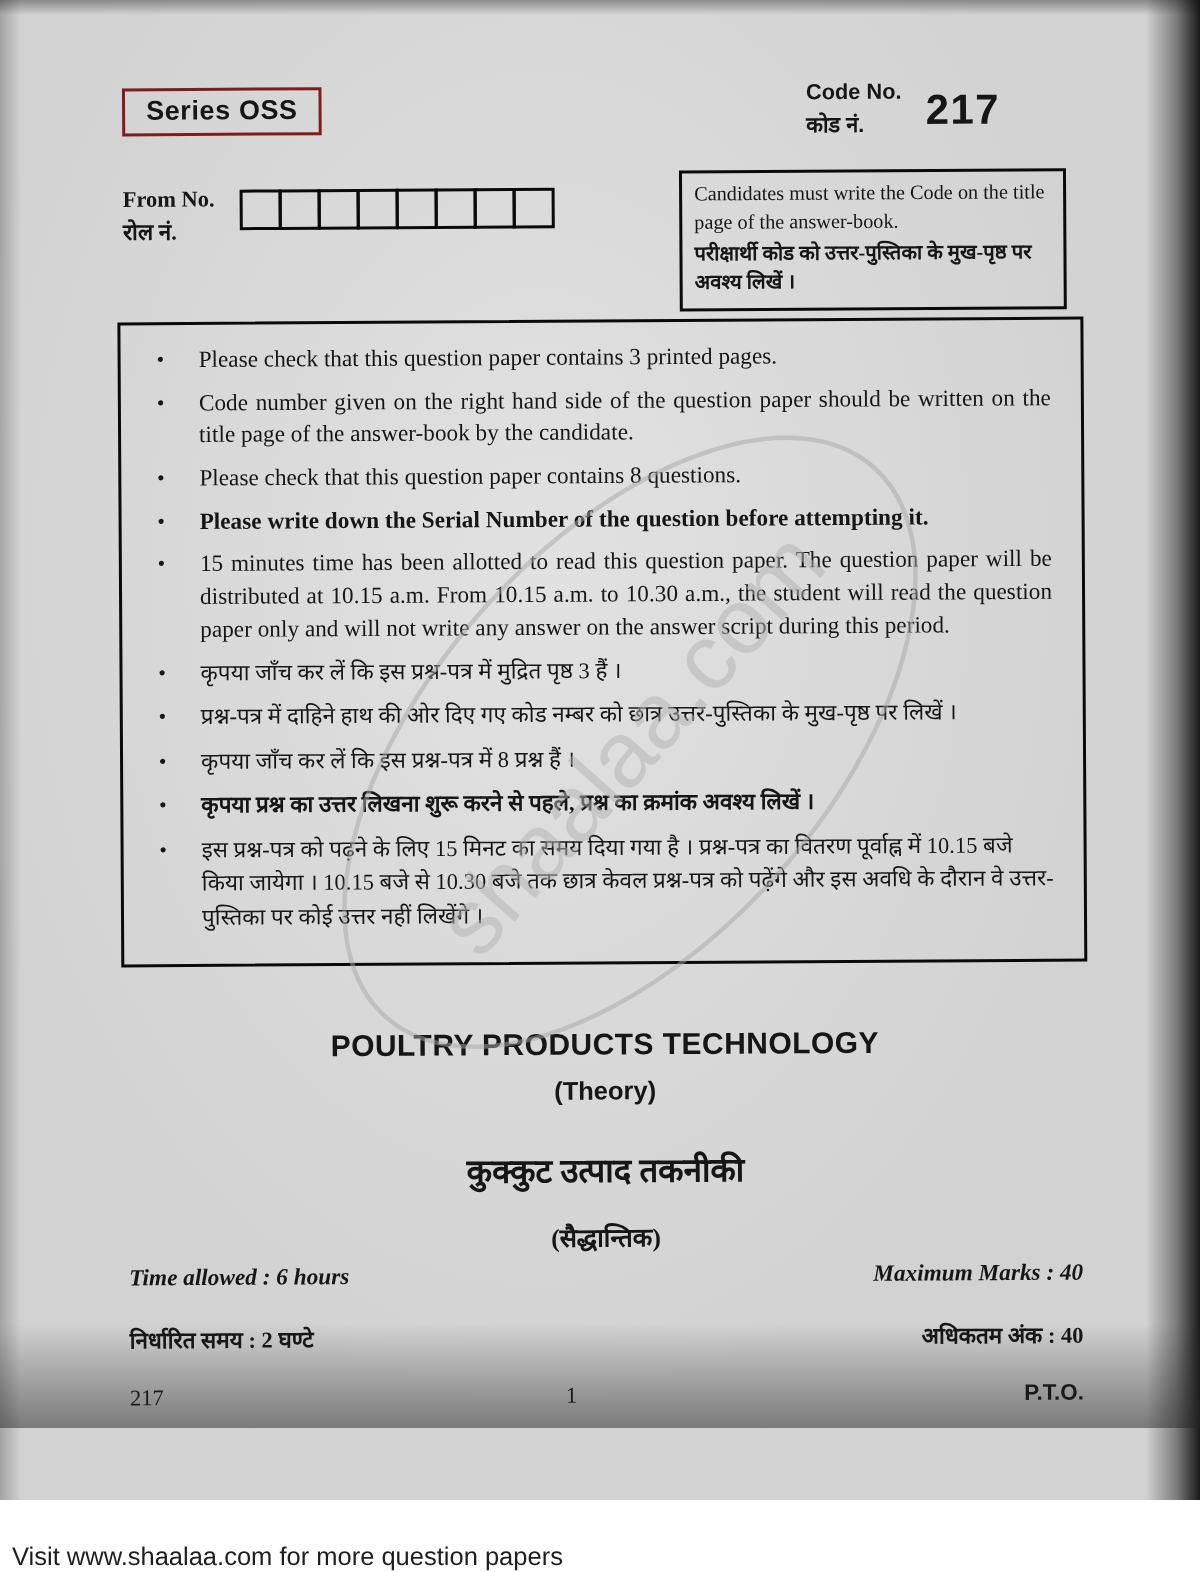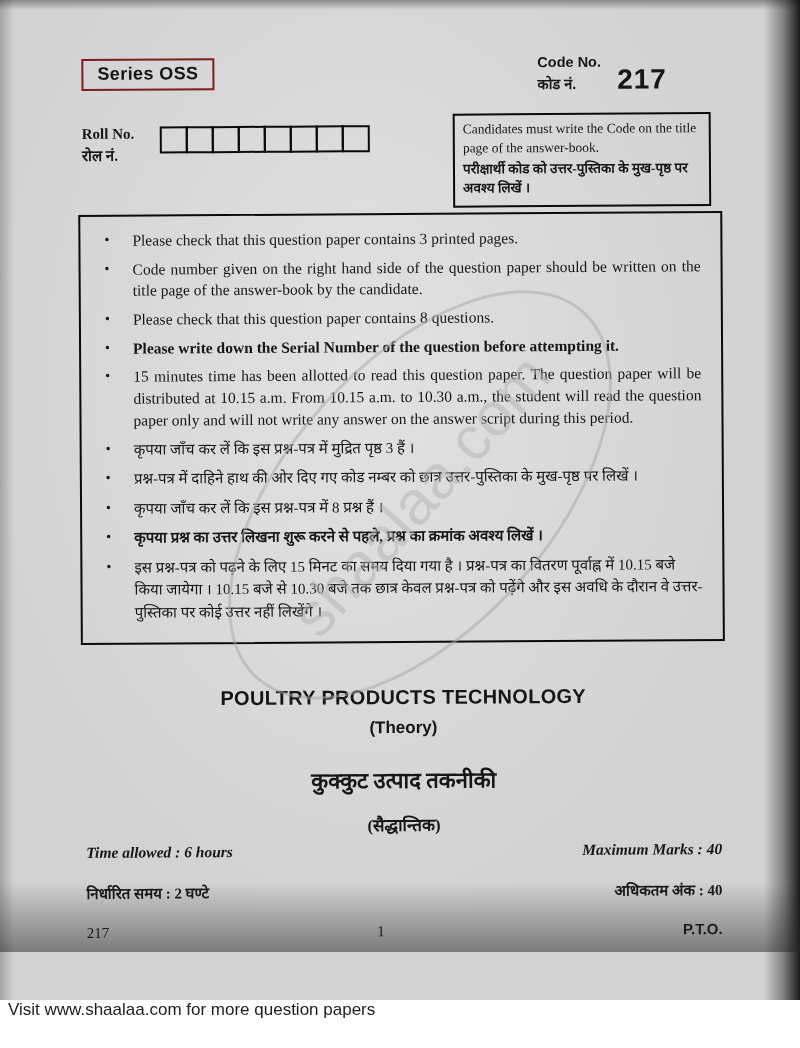--- a/index.html
+++ b/index.html
@@ -37,21 +37,21 @@
   .watermark { position:absolute; left:165px; top:285px; width:510px; height:420px;
     z-index:2; opacity:0.5; pointer-events:none; }
 
   
   .series-box {
     position:absolute; left:84px; top:57px;
     border:2px solid #7f1d1d; padding:3px 14px 4px;
     font-family:"Liberation Sans", sans-serif; font-weight:bold; font-size:18px;
     letter-spacing:0.4px;
   }
-  .code-block { position:absolute; left:540px; top:52px; display:flex; align-items:flex-end; }
+  .code-block { position:absolute; left:540px; top:52px; display:flex; align-items:center; }
   .code-labels { font-family:"Liberation Sans", sans-serif; font-weight:bold;
     font-size:14.5px; line-height:1.55; text-align:left; }
   .code-number { font-family:"Liberation Sans", sans-serif; font-weight:bold;
     font-size:28px; margin-left:16px; margin-top:2px; letter-spacing:1px; }
 
   .roll-label { position:absolute; left:84px; top:122px;
     font-weight:bold; font-size:15px; line-height:1.45; }
   .roll-boxes { position:absolute; left:162px; top:125px; display:flex; }
   .roll-cell { width:28px; height:27px; border:2px solid #0a0a0a; margin-left:-2px; }
   .roll-cell:first-child { margin-left:0; }
@@ -91,21 +91,21 @@
   .meta-row.hi { top:881px; font-weight:bold; font-size:15px; }
 
   .footer-row { position:absolute; left:84px; width:636px; top:922px;
     display:flex; justify-content:space-between; align-items:baseline; font-size:15px; }
   .footer-row .pto { font-family:"Liberation Sans", sans-serif; font-weight:bold; }
   .footer-row .page-num { margin-left:-30px; }
 
   
   .bottom-bar {
     position:absolute; left:0; bottom:0; width:800px; height:48px; z-index:6;
-    background:#ffffff; display:flex; align-items:flex-start; padding-left:8px;
+    background:#ffffff; display:flex; align-items:flex-end; padding-left:8px;
     font-family:"Liberation Sans", sans-serif; font-size:17px; color:#1d1d1d;
   }
 </style>
 </head>
 <body>
 
 <div class="scan">
   <div class="paper-light"></div>
 
   <div class="content">
@@ -121,21 +121,21 @@
 
     <div class="code-block">
       <div class="code-labels">
         <div>Code No.</div>
         <div>कोड नं.</div>
       </div>
       <div class="code-number">217</div>
     </div>
 
     <div class="roll-label">
-      <div>Roll No.</div>
+      <div>From No.</div>
       <div>रोल नं.</div>
     </div>
 
     <div class="roll-boxes">
       <div class="roll-cell"></div>
       <div class="roll-cell"></div>
       <div class="roll-cell"></div>
       <div class="roll-cell"></div>
       <div class="roll-cell"></div>
       <div class="roll-cell"></div>

